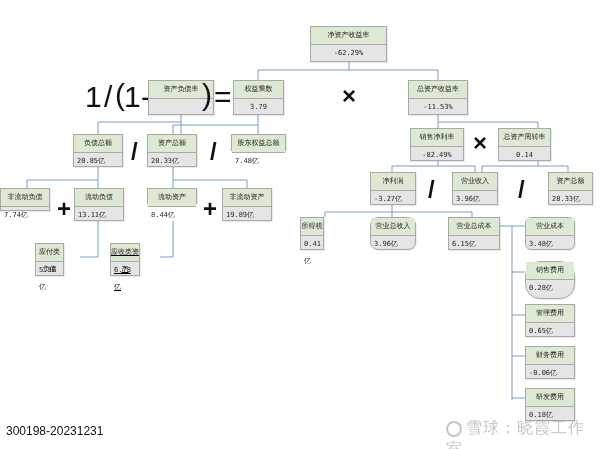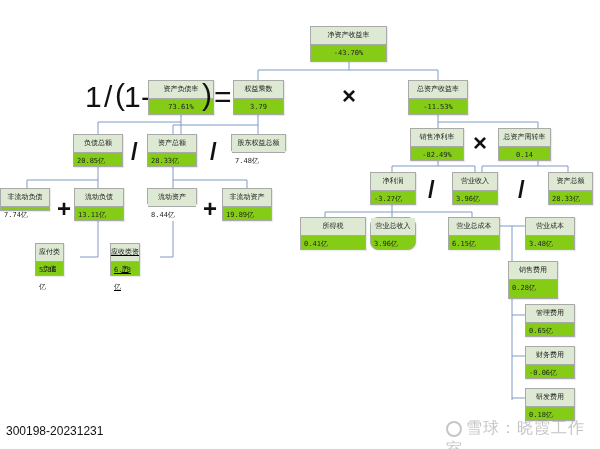--- a/index.html
+++ b/index.html
@@ -1,19 +1,19 @@
 <!DOCTYPE html>
 <html><head>
   <meta charset="utf-8">
   <style>
     html, body { margin: 0; padding: 0; }
     body { width: 600px; height: 449px; background: #ffffff; position: relative; overflow: hidden; font-family: "DejaVu Sans", sans-serif; }
     #canvas { position: absolute; left: 0; top: 0; width: 600px; height: 449px; }
     svg.lines { position: absolute; left: 0; top: 0; width: 600px; height: 449px; }
-    .node { position: absolute; border: 1px solid #a9a9a9; background: #84cc16; box-sizing: border-box; box-shadow: 1px 1px 1px rgba(0,0,0,0.08); }
+    .node { position: absolute; border: 1px solid #a9a9a9; background: #e5e5e5; box-sizing: border-box; box-shadow: 1px 1px 1px rgba(0,0,0,0.08); }
     .node .hd { background: #dde9d3; border-bottom: 1px solid #a9a9a9; height: 17px; line-height: 17px; font-size: 7px; color: #222; text-align: center; }
     .node .val { height: 17px; line-height: 17px; font-size: 7px; color: #222; font-family: "DejaVu Sans Mono", monospace; padding: 0 3px; }
     .node .val.center { text-align: center; }
     .op { position: absolute; font-family: "Liberation Sans", sans-serif; color: #111; line-height: 1; }
     .op-big { font-size: 30px; }
     .op-mid { font-size: 24px; font-weight: bold; }
     .caption { position: absolute; left: 6px; top: 424px; font-size: 12px; color: #111; font-family: Liberation Sans, sans-serif; }
     .watermark { position: absolute; left: 446px; top: 418px; font-size: 16px; color: rgba(150,150,150,0.55); font-family: "DejaVu Sans", sans-serif; letter-spacing: 1px; }
     .watermark .wm-icon { display: inline-block; width: 16px; height: 16px; border: 2px solid rgba(150,150,150,0.55); border-radius: 50%; vertical-align: middle; margin-right: 4px; box-sizing: border-box; }
   </style>
@@ -64,32 +64,31 @@
       <polyline points="512,226 525,226"></polyline>
       <polyline points="512,272 525,272"></polyline>
       <polyline points="512,315 525,315"></polyline>
       <polyline points="512,356 525,356"></polyline>
       <polyline points="512,398 525,398"></polyline>
     </g>
   </svg>
 
   <div class="node" style="left:310px;top:26px;width:77px;height:36px;">
     <div class="hd">净资产收益率</div>
-    <div class="val center">-43.70%</div>
+    <div class="val center">-62.29%</div>
   </div>
 
   <span class="op op-big" style="left:85px;top:82px;">1</span>
   <span class="op op-big" style="left:104px;top:82px;">/</span>
   <span class="op op-big" style="left:115px;top:80px;">(</span>
   <span class="op op-big" style="left:124px;top:82px;">1</span>
   <span class="op op-big" style="left:141px;top:82px;">-</span>
 
   <div class="node" style="left:148px;top:80px;width:66px;height:35px;">
     <div class="hd">资产负债率</div>
-    <div class="val center">73.61%</div>
   </div>
 
   <span class="op op-big" style="left:202px;top:80px;">)</span>
   <span class="op op-big" style="left:214px;top:82px;">=</span>
 
   <div class="node" style="left:233px;top:80px;width:51px;height:35px;">
     <div class="hd">权益乘数</div>
     <div class="val center">3.79</div>
   </div>
 
@@ -170,41 +169,41 @@
     <div class="hd">营业收入</div>
     <div class="val">3.96亿</div>
   </div>
   <span class="op op-mid" style="left:518px;top:178px;">/</span>
 
   <div class="node" style="left:548px;top:172px;width:45px;height:33px;">
     <div class="hd">资产总额</div>
     <div class="val">28.33亿</div>
   </div>
 
-  <div class="node" style="left:300px;top:217px;width:66px;height:33px;">
+  <div class="node" style="left:300px;top:217px;width:24px;height:33px;">
     <div class="hd">所得税</div>
     <div class="val">0.41亿</div>
   </div>
 
   <div class="node" style="left:370px;top:217px;width:46px;height:33px;border-radius:8px;">
     <div class="hd">营业总收入</div>
     <div class="val">3.96亿</div>
   </div>
 
   <div class="node" style="left:448px;top:217px;width:52px;height:33px;">
     <div class="hd">营业总成本</div>
     <div class="val">6.15亿</div>
   </div>
 
-  <div class="node" style="left:525px;top:217px;width:50px;height:33px;">
+  <div class="node" style="left:525px;top:217px;width:50px;height:33px;border-radius:6px;">
     <div class="hd">营业成本</div>
     <div class="val">3.48亿</div>
   </div>
 
-  <div class="node" style="left:508px;top:261px;width:50px;height:38px;">
+  <div class="node" style="left:525px;top:261px;width:50px;height:38px;border-radius:15px;">
     <div class="hd">销售费用</div>
     <div class="val">0.28亿</div>
   </div>
 
   <div class="node" style="left:525px;top:304px;width:50px;height:33px;">
     <div class="hd">管理费用</div>
     <div class="val">0.65亿</div>
   </div>
 
   <div class="node" style="left:525px;top:346px;width:50px;height:33px;">

